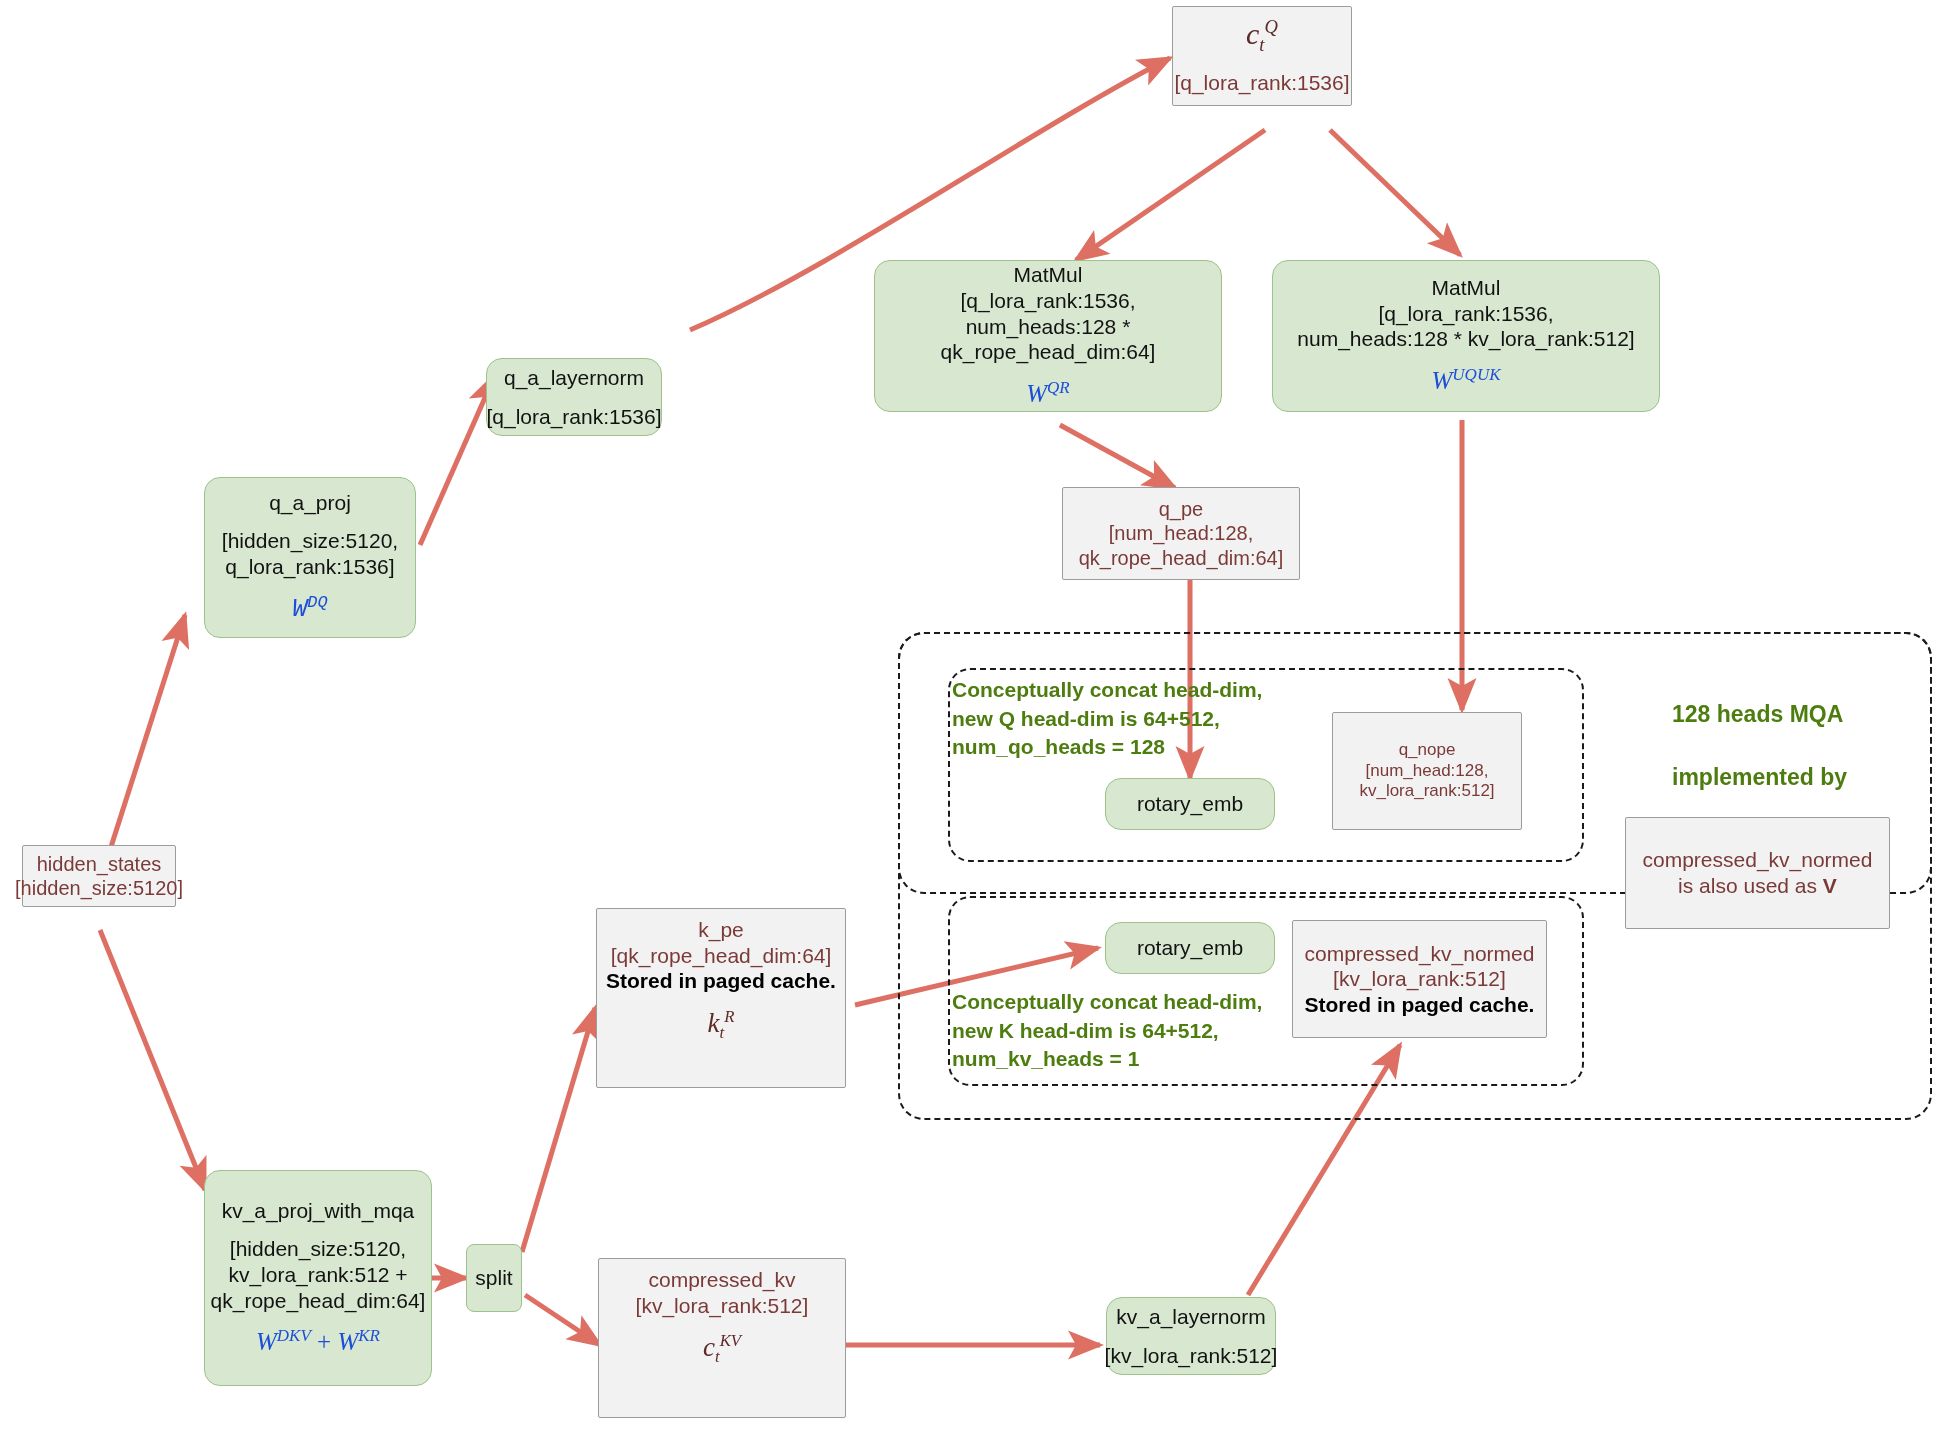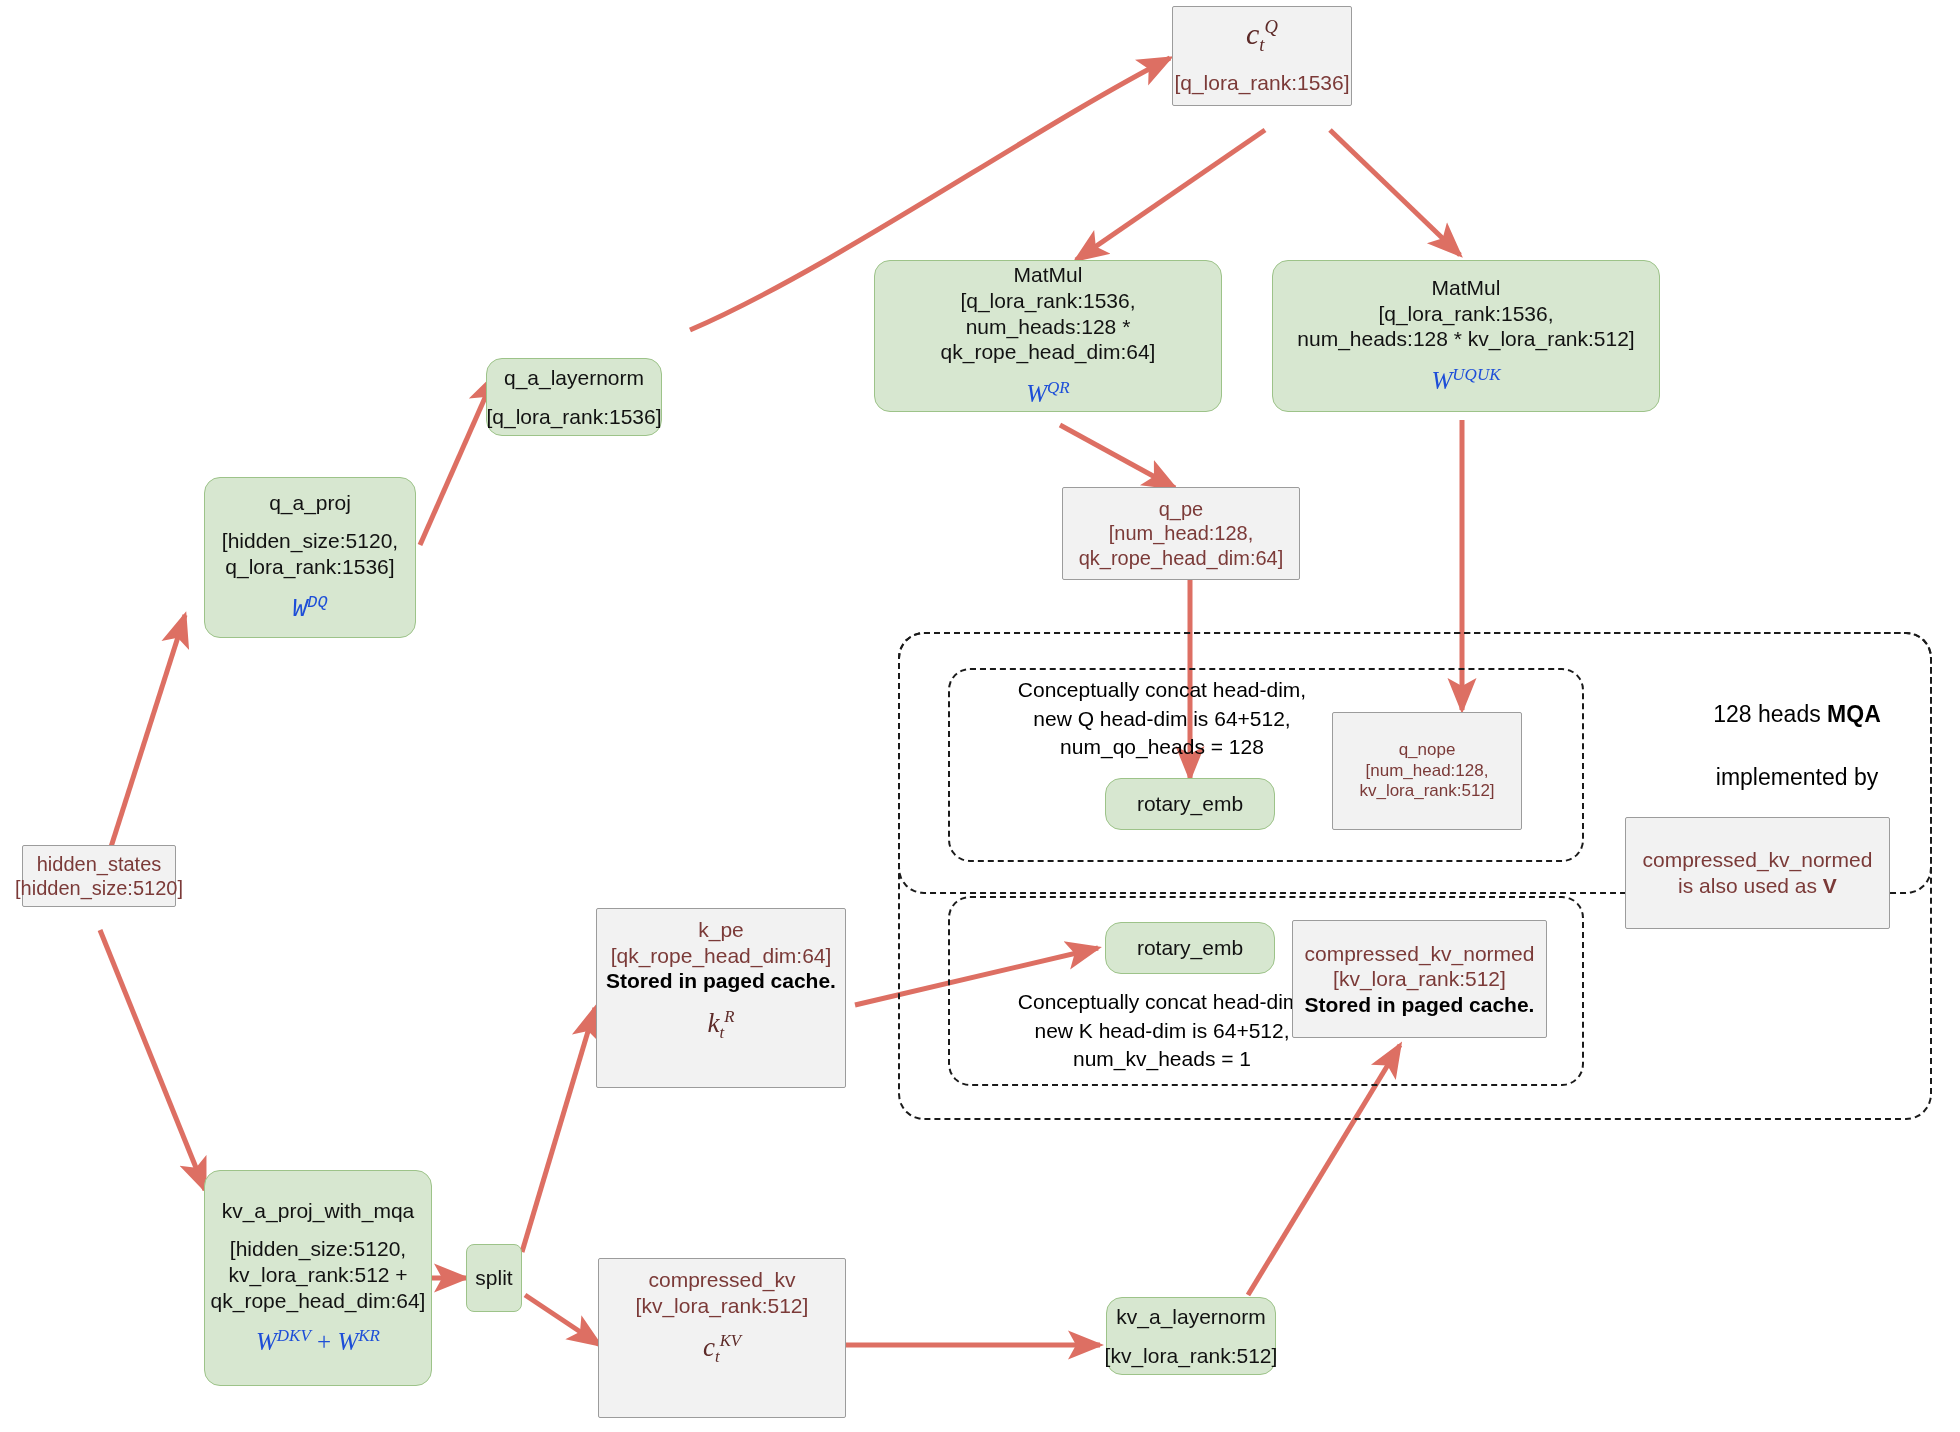--- a/index.html
+++ b/index.html
@@ -71,24 +71,25 @@
     box-sizing:border-box;
     border:2.4px dashed #1a1a1a;
     border-radius:26px;
     background:transparent;
   }
   .dashbox-inner{
     border-radius:22px;
   }
   .note{
     position:absolute;
-    color:#000000;
-    text-align:center;
+    color:#4d7c0f;
+    text-align:left;
     line-height:1.36;
     white-space:pre-line;
+    font-weight:bold;
   }
   .gap{ height:.62em; }
 </style>
 </head>
 <body>
 
 <div id="canvas">
 
   <svg id="edges" viewBox="0 0 1960 1432">
     <defs>

